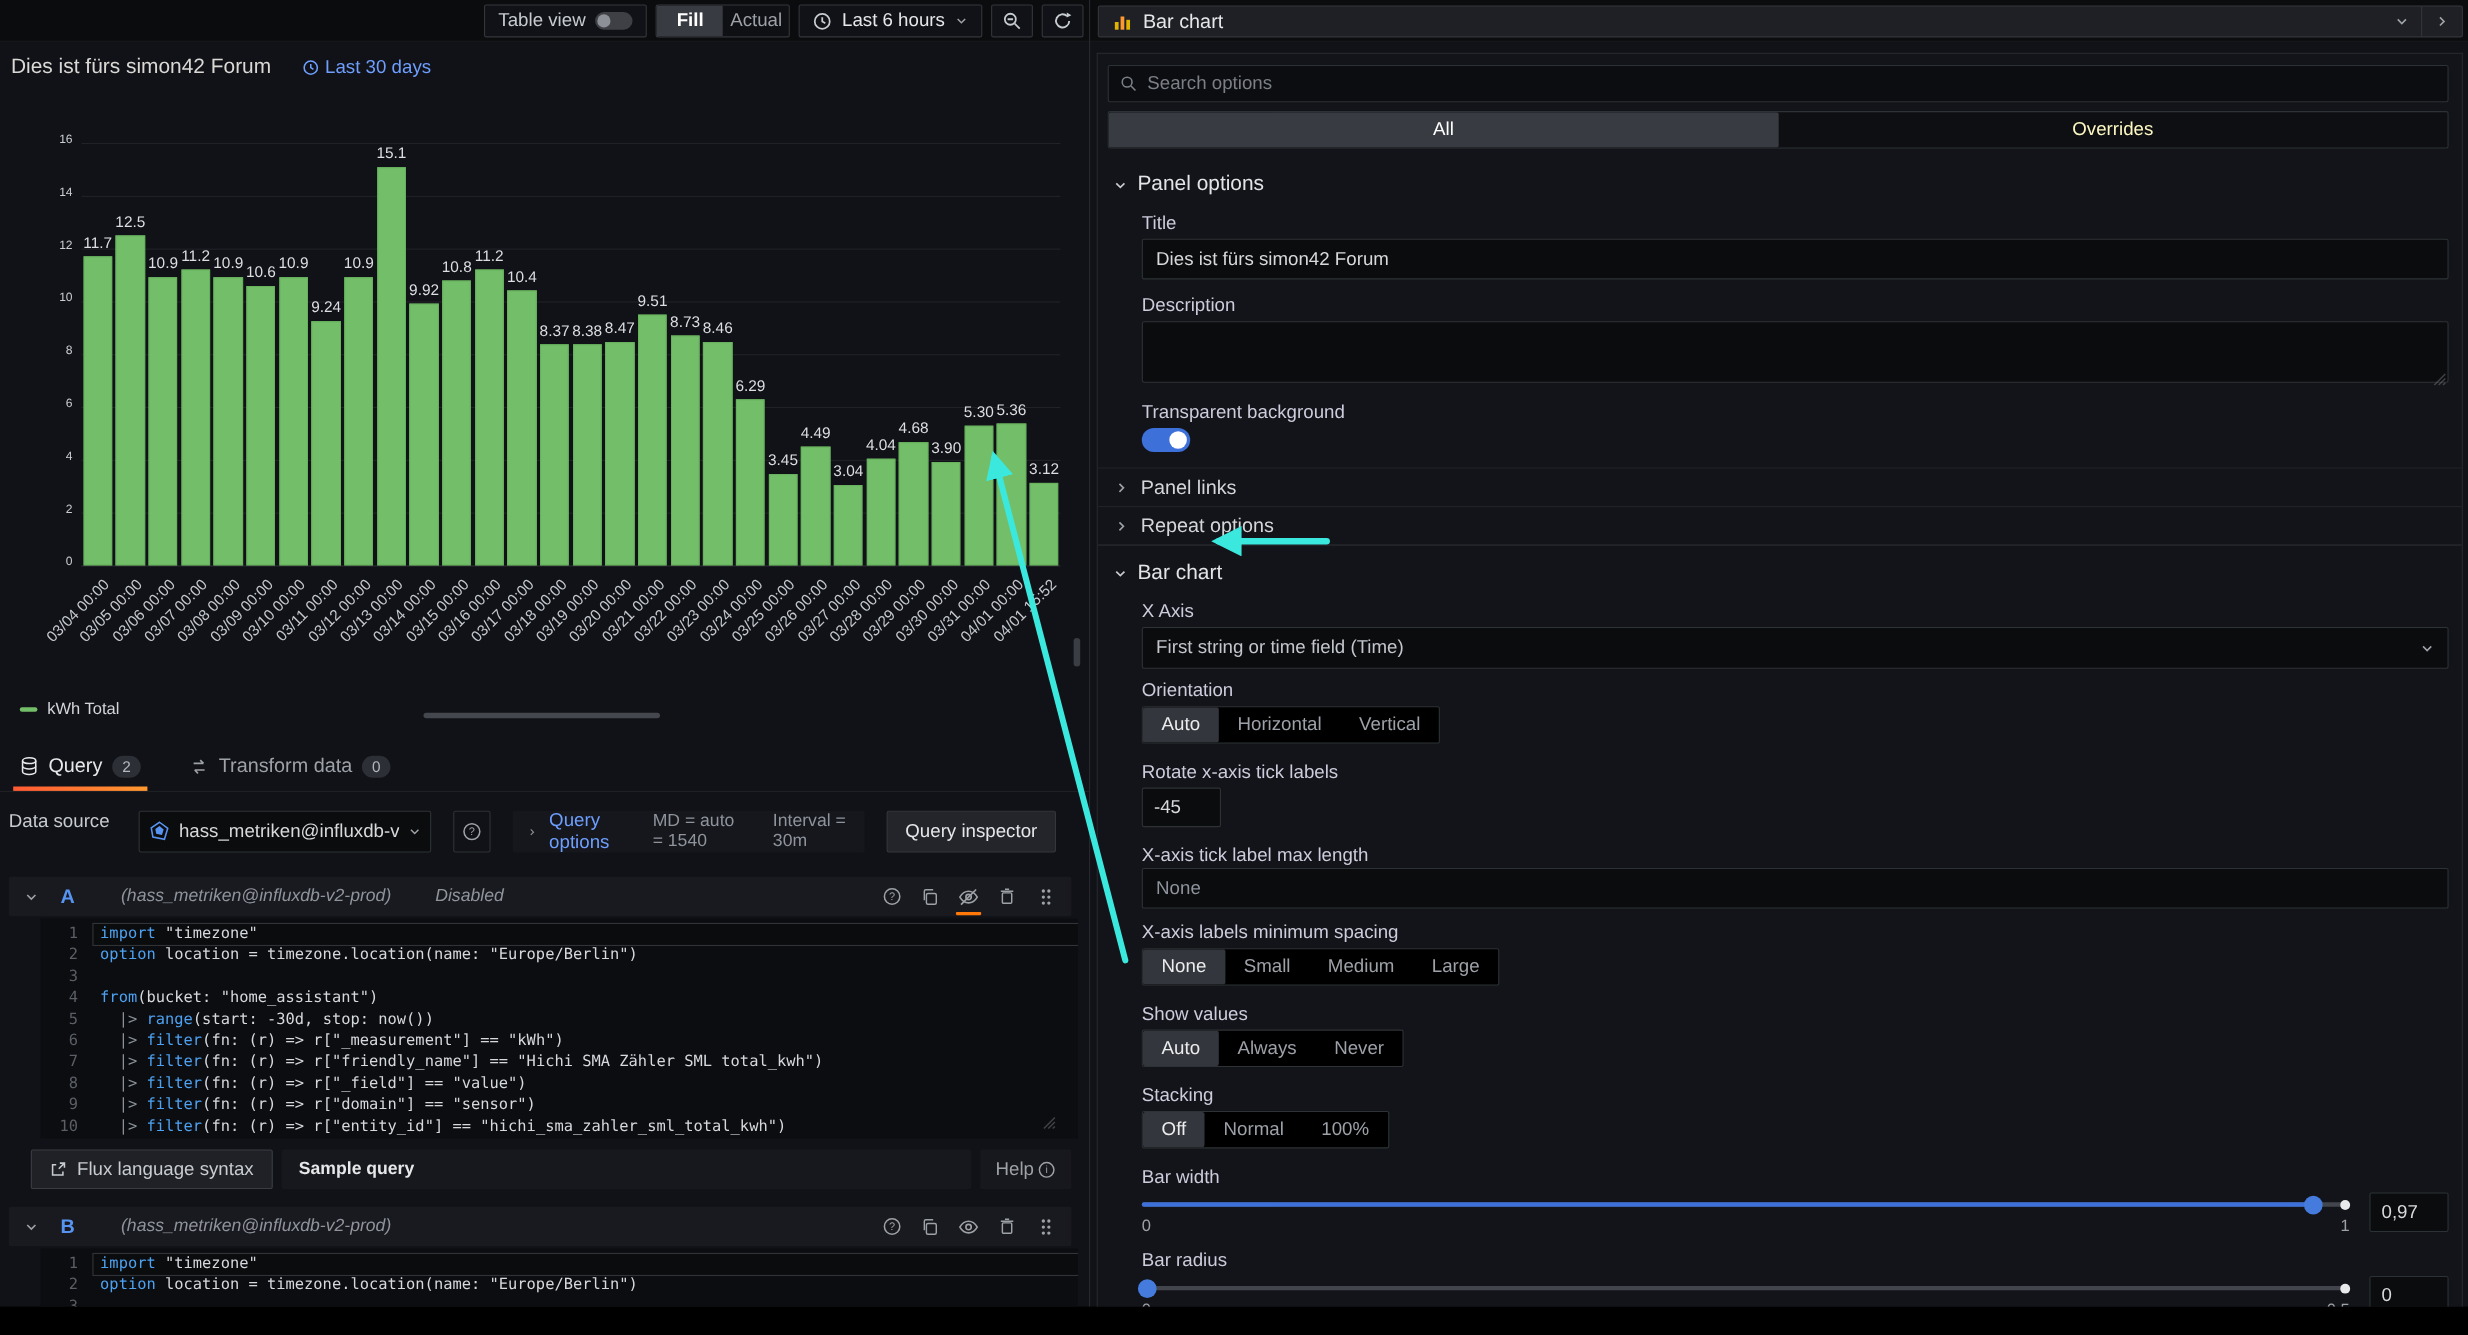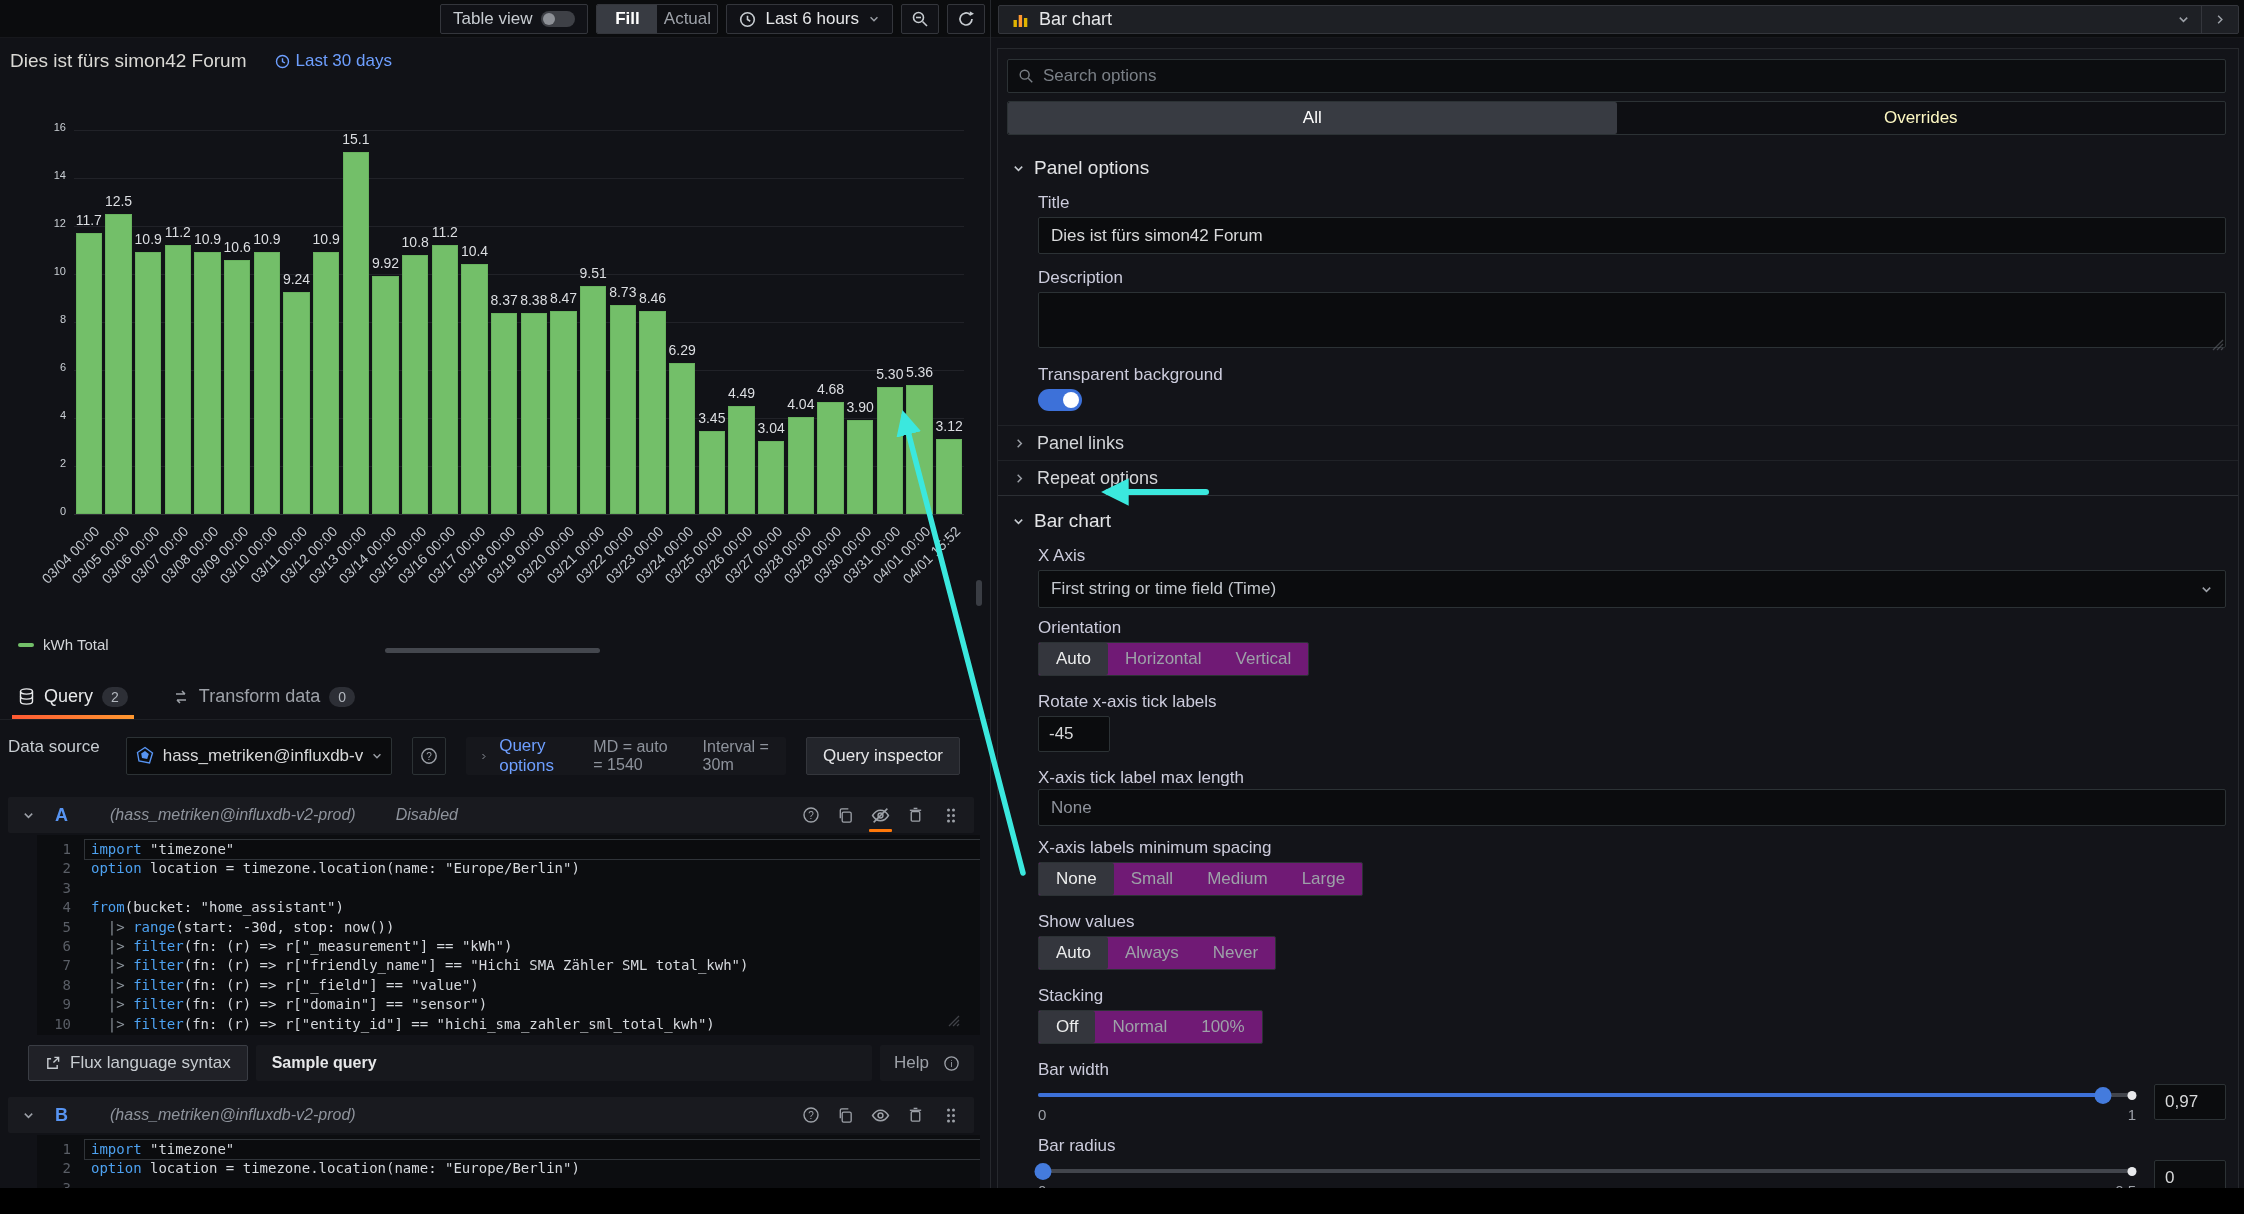--- a/index.html
+++ b/index.html
@@ -67,21 +67,21 @@
   .ct{flex:1;margin-left:14px;padding-left:6px;color:#d5d8dd;white-space:pre}
   .ct.cur{outline:1px solid #303439;background:#0b0c0e}
   b.kw{color:#4da1f0;font-weight:normal}
   b.op{color:#8a9199;font-weight:normal}
   .grip-corner{position:absolute;right:2px;bottom:2px;width:14px;height:14px;opacity:.55}
   
   .qfooter{display:flex;align-items:center;margin:10px 16px 0 28px;height:36px;gap:8px}
   .fluxbtn{display:flex;align-items:center;gap:10px;height:36px;padding:0 16px;background:#202127;border:1px solid #3a3d44;border-radius:2px;color:#c7ccd1;font-size:17px;cursor:pointer}
   .fstrip{flex:1;display:flex;align-items:center;height:36px;background:#17181d;border-radius:2px;padding:0 16px}
   .samplebtn{color:#e6e7e9;font-size:16px;font-weight:bold;cursor:pointer}
-  .helpbox{display:flex;align-items:center;gap:14px;height:36px;background:#17181d;border-radius:2px;padding:0 14px;color:#9da1a8;font-size:17px}
+  .helpbox{display:flex;align-items:center;gap:3px;height:36px;background:#17181d;border-radius:2px;padding:0 14px;color:#9da1a8;font-size:17px}
   
   .right{position:absolute;top:0;left:990px;width:1254px;height:1214px;border-left:1px solid #26282d}
   .viz-header{position:absolute;top:5px;left:7px;width:1241px;height:29px;display:flex;align-items:center;background:#1e2025;border:1px solid #34363c;border-radius:2px;padding:0 0 0 12px}
   .viz-header .ttl{font-size:18px;color:#e6e7e9;margin-left:9px}
   .viz-right{margin-left:auto;display:flex;align-items:center;height:100%}
   .viz-right .sep{width:1px;height:100%;background:#34363c;margin:0 0}
   .viz-right .vbtn{width:36px;height:100%;display:flex;align-items:center;justify-content:center;cursor:pointer}
   .opts{position:absolute;top:48px;left:6px;width:1242px;bottom:0;background:#131419;border:1px solid #26282d;border-bottom:none;overflow:hidden}
   .search{display:flex;align-items:center;gap:9px;margin:10px 12px 0 9px;height:34px;background:#0c0d10;border:1px solid #2c3235;border-radius:2px;padding:0 10px}
   .search input{flex:1;background:transparent;border:none;outline:none;color:#d8d9da;font-size:17px;font-family:inherit}
@@ -99,21 +99,21 @@
   textarea.inp{height:56px;resize:none;padding-top:8px}
   .tarea{position:relative}
   .selectbox{display:flex;align-items:center;width:100%;height:38px;background:#0b0c0e;border:1px solid #2c3235;border-radius:2px;padding:0 12px;cursor:pointer}
   .selectbox span{flex:1;font-size:17px;color:#c3c7cd}
   .switch{width:44px;height:22px;border-radius:12px;position:relative;cursor:pointer;margin-top:4px}
   .switch.on{background:#3d71d9}
   .switch.on i{position:absolute;right:3px;top:3px;width:16px;height:16px;border-radius:50%;background:#fff}
   .divider{height:1px;background:#202227;margin:14px 0 0 0}
   .collapsed-row{display:flex;align-items:center;gap:12px;height:34px;padding-left:16px;color:#d4d6d9;font-size:18px;cursor:pointer}
   .sec-sep{height:1px;background:#2c2f34}
-  .radios{display:inline-flex;height:34px;border:1px solid #2c3235;border-radius:2px;background:#701a75;overflow:hidden;margin-bottom:8px}
+  .radios{display:inline-flex;height:34px;border:1px solid #2c3235;border-radius:2px;background:#000000;overflow:hidden;margin-bottom:8px}
   .radio{display:flex;align-items:center;padding:0 17px;font-size:17px;color:#9da1a8;cursor:pointer}
   .radio.sel{background:#34363d;color:#eceded;border-radius:2px}
   .slider-row{display:flex;align-items:flex-start;gap:18px;margin-bottom:10px}
   .slider{position:relative;flex:1;height:36px;margin-top:2px}
   .track{position:absolute;left:0;right:0;top:7px;height:4px;border-radius:2px;background:#42454c}
   .fill{position:absolute;left:0;top:7px;height:4px;border-radius:2px;background:#3d71d9}
   .smark{position:absolute;top:5px;width:9px;height:9px;border-radius:50%;background:#e8e9eb;transform:translateX(-50%)}
   .handle{position:absolute;top:1px;width:17px;height:17px;border-radius:50%;background:#447bdd;transform:translateX(-50%);cursor:pointer}
   .scale{position:absolute;left:0;right:0;top:20px;font-size:15px;color:#9da1a8}
   .scale span{position:absolute;transform:translateX(-50%);white-space:nowrap}

